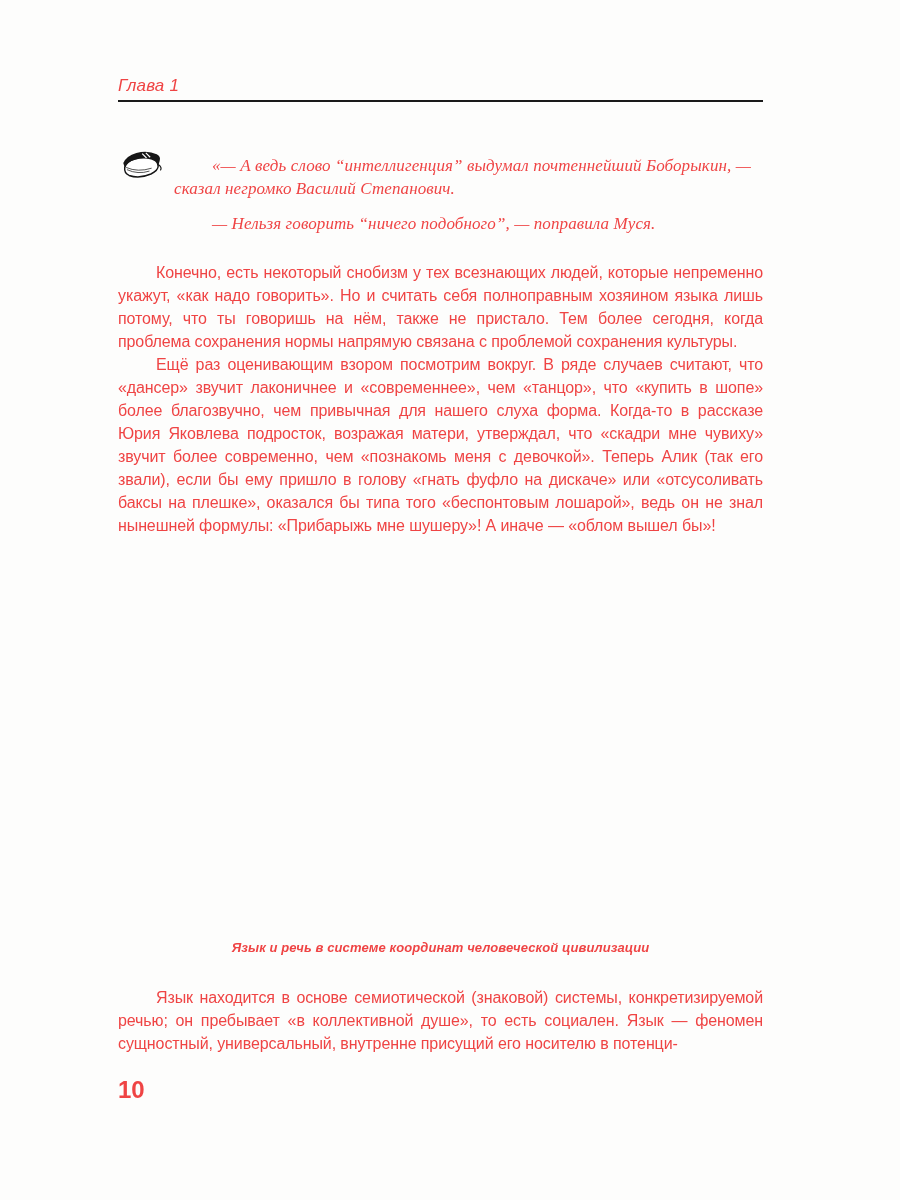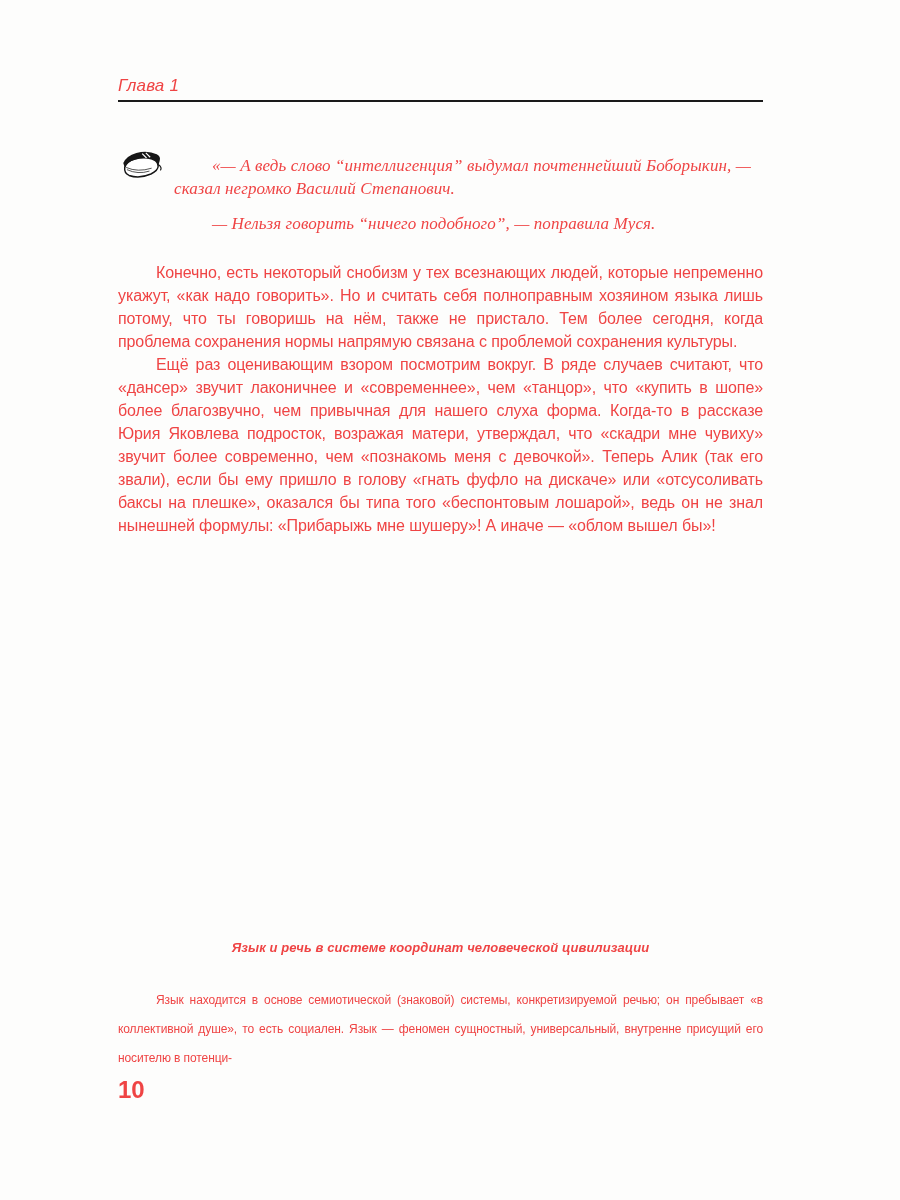--- a/index.html
+++ b/index.html
@@ -94,22 +94,22 @@
     font-size: 13px;
     font-weight: bold;
     font-style: italic;
     letter-spacing: 0.1px;
   }
   .last-para {
     position: absolute;
     left: 118px;
     top: 986px;
     width: 645px;
-    font-size: 12px;
-    line-height: 29px;
+    font-size: 16px;
+    line-height: 23px;
     text-align: justify;
     letter-spacing: -0.1px;
   }
   .last-para p { margin: 0; text-indent: 38px; }
 
   .pagenum {
     position: absolute;
     left: 118px;
     top: 1076px;
     font-size: 24px;

